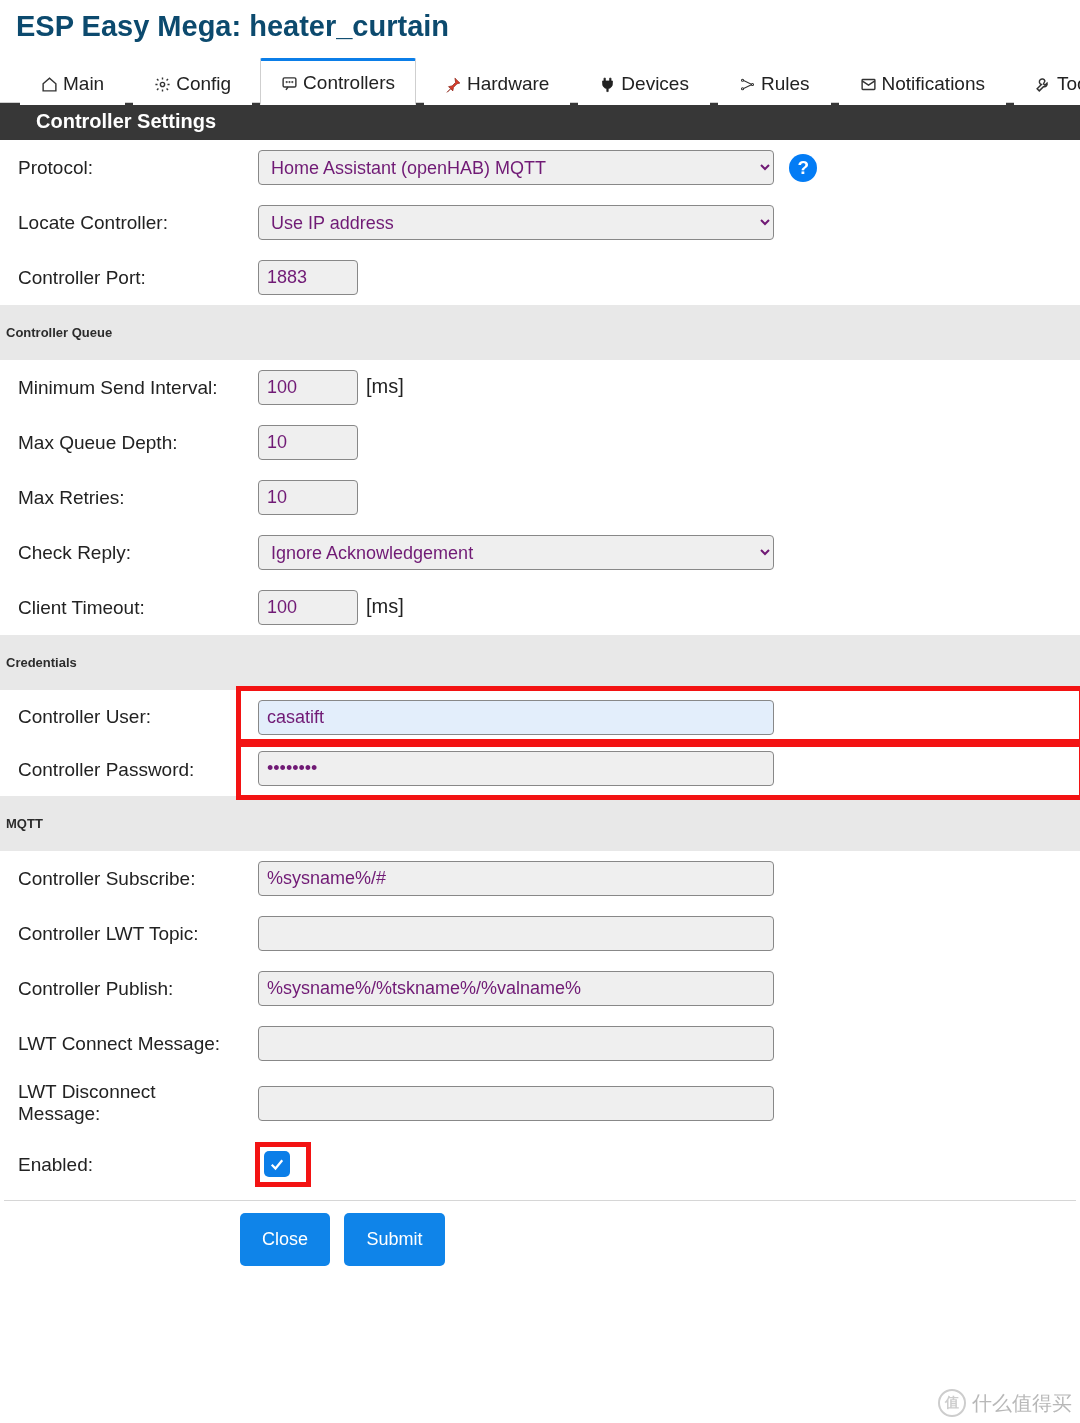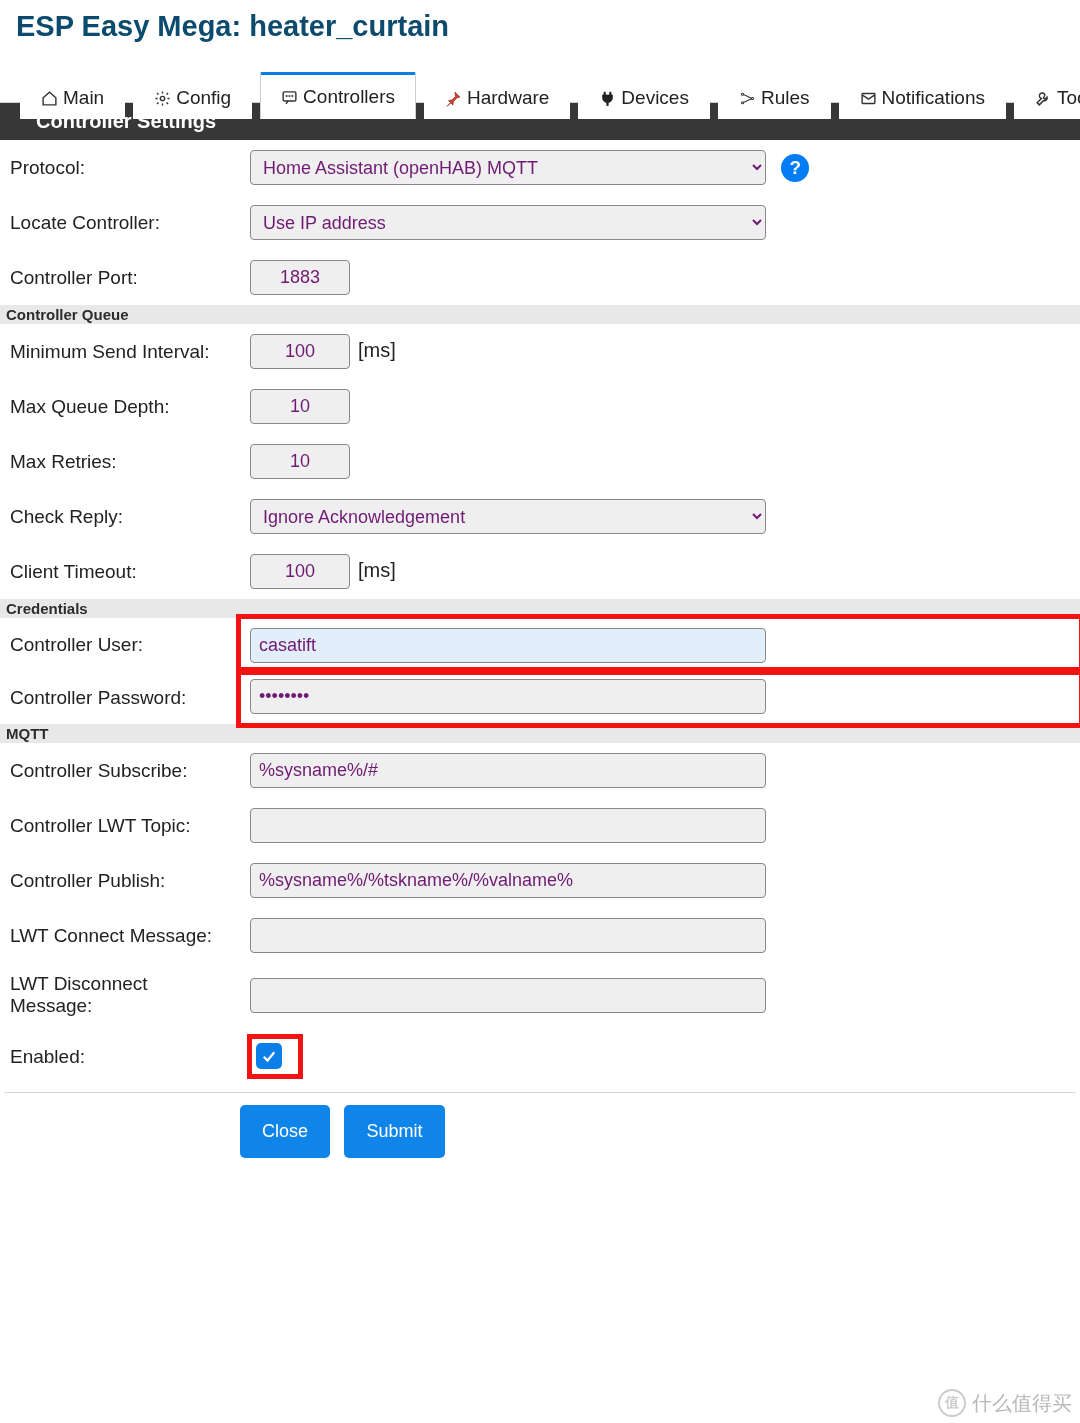--- a/index.html
+++ b/index.html
@@ -26,21 +26,21 @@
   .tab {
     display: flex;
     align-items: center;
     padding: 11px 20px 10px 20px;
     font-size: 19px;
     color: #222;
     cursor: pointer;
     border: 1px solid transparent;
     border-bottom: none;
     position: relative;
-    top: 17px;
+    top: 3px;
     background: #fff;
   }
   .tab.active {
     border: 1px solid #cfcfcf;
     border-top: 3px solid #0b7ee8;
     border-bottom: 1px solid #fff;
     border-radius: 2px 2px 0 0;
     font-weight: 500;
     align-items: center;
   }
@@ -49,48 +49,48 @@
   .section-title {
     background: #373737;
     color: #fff;
     font-size: 20px;
     font-weight: 700;
     padding: 7px 0 7px 36px;
   }
   .section-sub {
     background: #e8e8e8;
     color: #2c2c2c;
-    font-size: 15px;
+    font-size: 13px;
     font-weight: 700;
-    padding: 1px 6px;
+    padding: 20px 6px;
   }
   .formtable {
     width: 100%;
     border-collapse: collapse;
   }
   .formtable td {
-    padding: 10px 10px;
+    padding: 10px 18px;
     font-size: 19px;
     vertical-align: middle;
   }
   .formtable td.labelcell { width: 240px; }
   .formtable td.controlcell { }
   select, input[type="text"], input[type="password"] {
     font-family: inherit;
     font-size: 18px;
     padding: 5px 8px;
     border: 1px solid #888;
     border-radius: 4px;
     background: #efefef;
     color: #701a75;
     height: 35px;
   }
   select { background: #efefef; }
   .w-wide { width: 516px; }
-  .w-small { width: 100px; text-align: center; }
+  .w-small { width: 100px; text-align: left; }
   .unit { margin-left: 8px; font-size: 20px; }
 
   .hl-red { outline: 5px solid #f31313; outline-offset: -1px; padding: 8px 6px; }
   .hl-red-small { outline: 5px solid #f31313; outline-offset: -2px; display: inline-block; padding: 6px 18px 6px 6px; }
 
   .input-focus { background: #e3eefb !important; border: 1px solid #b49f83 !important; }
   .input-blue  { background: #e3eefb !important; }
 
   .checkwrap {
     width: 26px; height: 26px;

